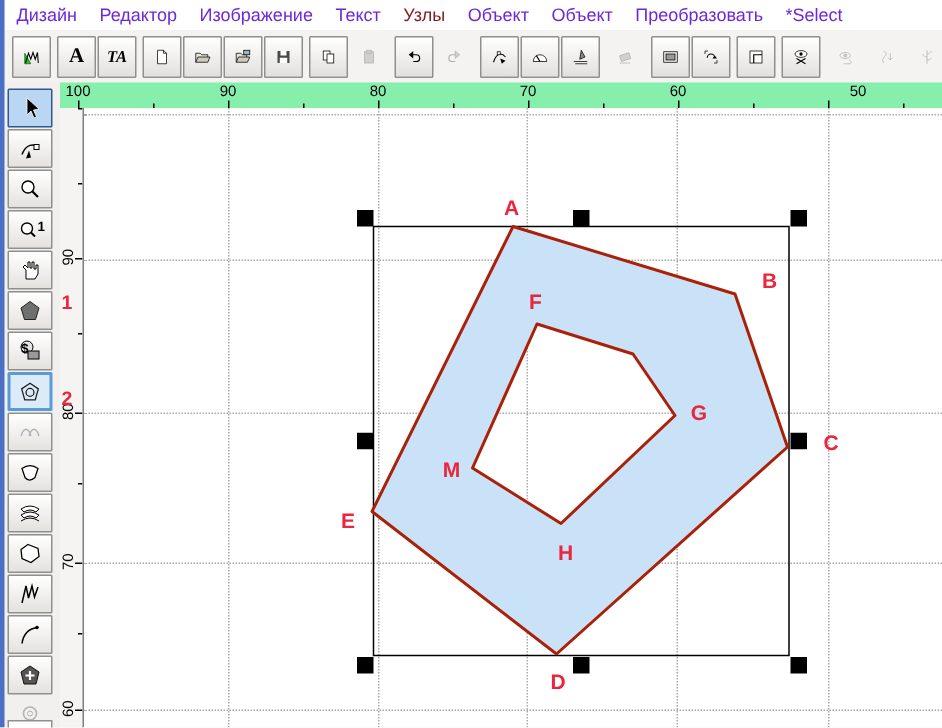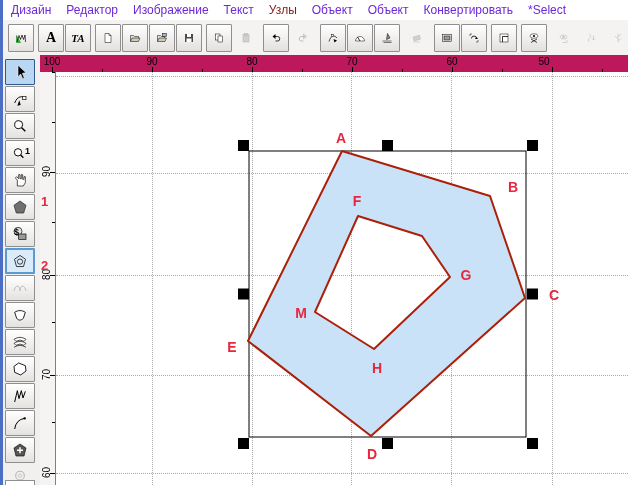--- a/index.html
+++ b/index.html
@@ -30,21 +30,21 @@
          border:1px solid #8f8f8f;border-radius:1px;display:flex;align-items:center;
          justify-content:center;box-sizing:border-box;}
   .ltool svg{width:20px;height:20px;}
   .ltool.pressed{background:#b9d7f3;border:1px solid #30588e;}
   .ltool.selected{background:#dcebfa;border:2px solid #5b9bd5;}
   .ltool.disabled svg *{stroke:#b4b4b4 !important;}
   .ltool.disabled svg [fill]:not([fill="none"]){fill:#cfcfcf !important;}
   .ltool.flat-disabled{border-color:transparent;background:transparent;}
   .lglyph{position:absolute;font-size:9px;font-weight:bold;color:#000;}
   
-  #hruler{position:absolute;left:40px;top:55px;width:588px;height:17px;background:#be185d;
+  #hruler{position:absolute;left:40px;top:55px;width:588px;height:17px;background:#86efac;
           border-bottom:4px solid #22c55e;overflow:hidden;}
   .hr-label{position:absolute;top:1px;transform:translateX(-50%);font-size:10px;color:#000;}
   .hr-tick{position:absolute;bottom:0;width:1px;background:#000;}
   #vruler{position:absolute;left:40px;top:72px;width:16px;height:413px;background:#f5f4f2;
           border-right:1px solid #808080;overflow:hidden;box-sizing:border-box;}
   .vr-label{position:absolute;left:-4px;width:20px;text-align:center;font-size:10px;color:#000;
             transform:rotate(-90deg);}
   .vr-tick{position:absolute;right:0;height:1px;background:#000;}
   .vr-marker{position:absolute;left:1px;font-size:13px;font-weight:bold;line-height:13px;}
   
@@ -64,21 +64,21 @@
 <div id="win-edge"></div>
 
 <div id="menubar">
     <span class="menu-item">Дизайн</span>
     <span class="menu-item">Редактор</span>
     <span class="menu-item">Изображение</span>
     <span class="menu-item">Текст</span>
     <span class="menu-item disabled">Узлы</span>
     <span class="menu-item">Объект</span>
     <span class="menu-item">Объект</span>
-    <span class="menu-item">Конвертировать</span>
+    <span class="menu-item">Преобразовать</span>
     <span class="menu-item">*Select</span>
   </div>
 
 <div id="toolbar">
   <div class="grp">
     <button class="tbtn">
       <svg viewBox="0 0 24 24">
           <path d="M3,21 V7 L11,21 Z" fill="#27c427" stroke="#0a6a0a"></path>
           <path d="M4,20 L8,7 L11,15 L14,6 L17,15 L20,6 L21,20" fill="none" stroke="#000" stroke-width="1.4"></path>
         </svg>
@@ -334,21 +334,21 @@
     <span class="hr-label" style="left: 12px;">100</span>
     <div class="hr-tick" style="left: 12px; height: 5px;"></div>
     <span class="hr-label" style="left: 112px;">90</span>
     <div class="hr-tick" style="left: 112px; height: 5px;"></div>
     <span class="hr-label" style="left: 212px;">80</span>
     <div class="hr-tick" style="left: 212px; height: 5px;"></div>
     <span class="hr-label" style="left: 312px;">70</span>
     <div class="hr-tick" style="left: 312px; height: 5px;"></div>
     <span class="hr-label" style="left: 412px;">60</span>
     <div class="hr-tick" style="left: 412px; height: 5px;"></div>
-    <span class="hr-label" style="left: 504px;">50</span>
+    <span class="hr-label" style="left: 532px;">50</span>
     <div class="hr-tick" style="left: 512px; height: 5px;"></div>
     <div class="hr-tick" style="left: 62px; height: 3px;"></div>
     <div class="hr-tick" style="left: 162px; height: 3px;"></div>
     <div class="hr-tick" style="left: 262px; height: 3px;"></div>
     <div class="hr-tick" style="left: 362px; height: 3px;"></div>
     <div class="hr-tick" style="left: 462px; height: 3px;"></div>
     <div class="hr-tick" style="left: 562px; height: 3px;"></div>
   </div>
 <div id="vruler">
     <span class="vr-label" style="top: 94px;">90</span>

